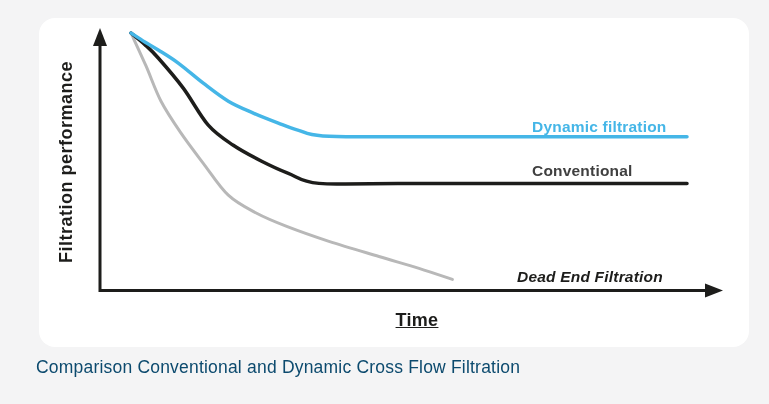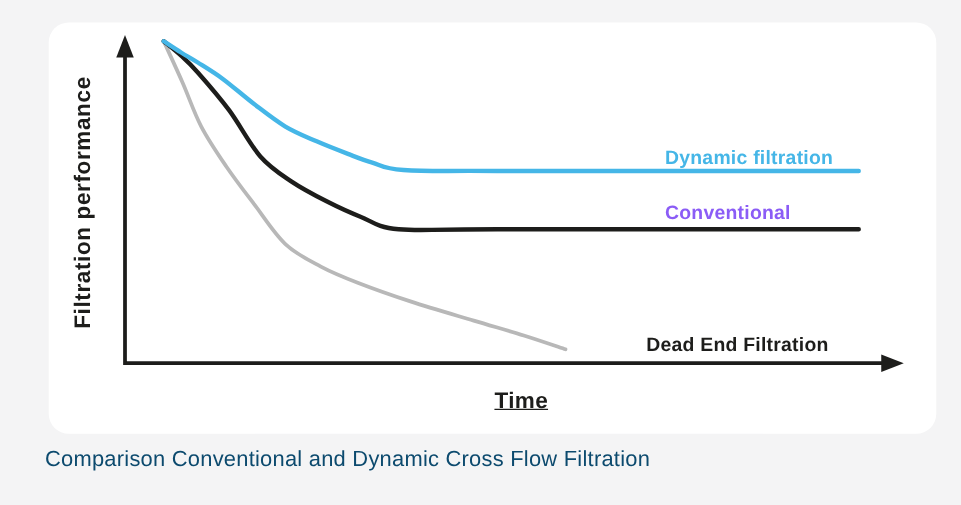--- a/index.html
+++ b/index.html
@@ -45,20 +45,21 @@
     left: 532px;
     top: 118px;
   }
   .conventional-label {
     left: 532px;
     top: 145px;
   }
   .deadend-label {
     left: 517px;
     top: 268px;
+    font-style: italic;
   }
   .xlabel {
     left: 367px;
     top: 310px;
     width: 100px;
     text-align: center;
     font-size: 18px;
     letter-spacing: 0.3px;
     text-decoration: underline;
   }
@@ -96,19 +97,19 @@
   <path fill="none" stroke-width="3.5" stroke-linecap="round" stroke-linejoin="round" d="M131,33C133.32,34.93 140.36,40.42 144.9,44.59C149.44,48.75 151.85,50.72 158.24,57.98C164.64,65.23 174.92,76.9 183.26,88.11C191.6,99.31 199.94,115.66 208.28,125.19C216.62,134.71 224.41,139.26 233.3,145.27C242.2,151.28 252.49,156.56 261.66,161.24C270.83,165.91 278.8,169.65 288.35,173.34C297.89,177.03 300.67,181.71 318.93,183.38C337.18,185.05 336.53,183.38 397.88,183.38C459.23,183.38 638.81,183.38 687,183.38" stroke="#1d1d1b"></path>
   <path fill="none" stroke-width="3.5" stroke-linecap="round" stroke-linejoin="round" d="M131,33C133.32,34.5 140.36,39.18 144.9,42.01C149.44,44.85 152.68,46.48 158.24,49.99C163.8,53.51 170.75,57.59 178.26,63.13C185.77,68.66 194.94,76.86 203.28,83.21C211.62,89.56 219.96,96.26 228.3,101.24C236.64,106.22 244.98,109.43 253.32,113.08C261.66,116.73 270.93,120.29 278.34,123.13C285.75,125.96 290.39,127.93 297.8,130.08C305.21,132.22 306.14,134.88 322.82,136C339.5,137.12 337.18,136.64 397.88,136.77C458.58,136.9 638.81,136.77 687,136.77" stroke="#45b6e7"></path>
 </svg>
 
 <div class="lbl ylabel">Filtration performance</div>
 
 <div class="lbl xlabel">Time</div>
 
 <div class="lbl series-label rotation-label" style="color: rgb(69, 182, 231);">Dynamic filtration</div>
 
-<div class="lbl series-label conventional-label" style="color: #8b5cf6; text-align: center;">
+<div class="lbl series-label conventional-label" style="color: #404040; text-align: center;">
   <span>Conventional</span><br>
 </div>
 
 <div class="lbl series-label deadend-label" style="color: rgb(29, 29, 27);">Dead End Filtration</div>
 
 <div class="caption">Comparison Conventional and Dynamic Cross Flow Filtration</div>
 
 </body></html>

